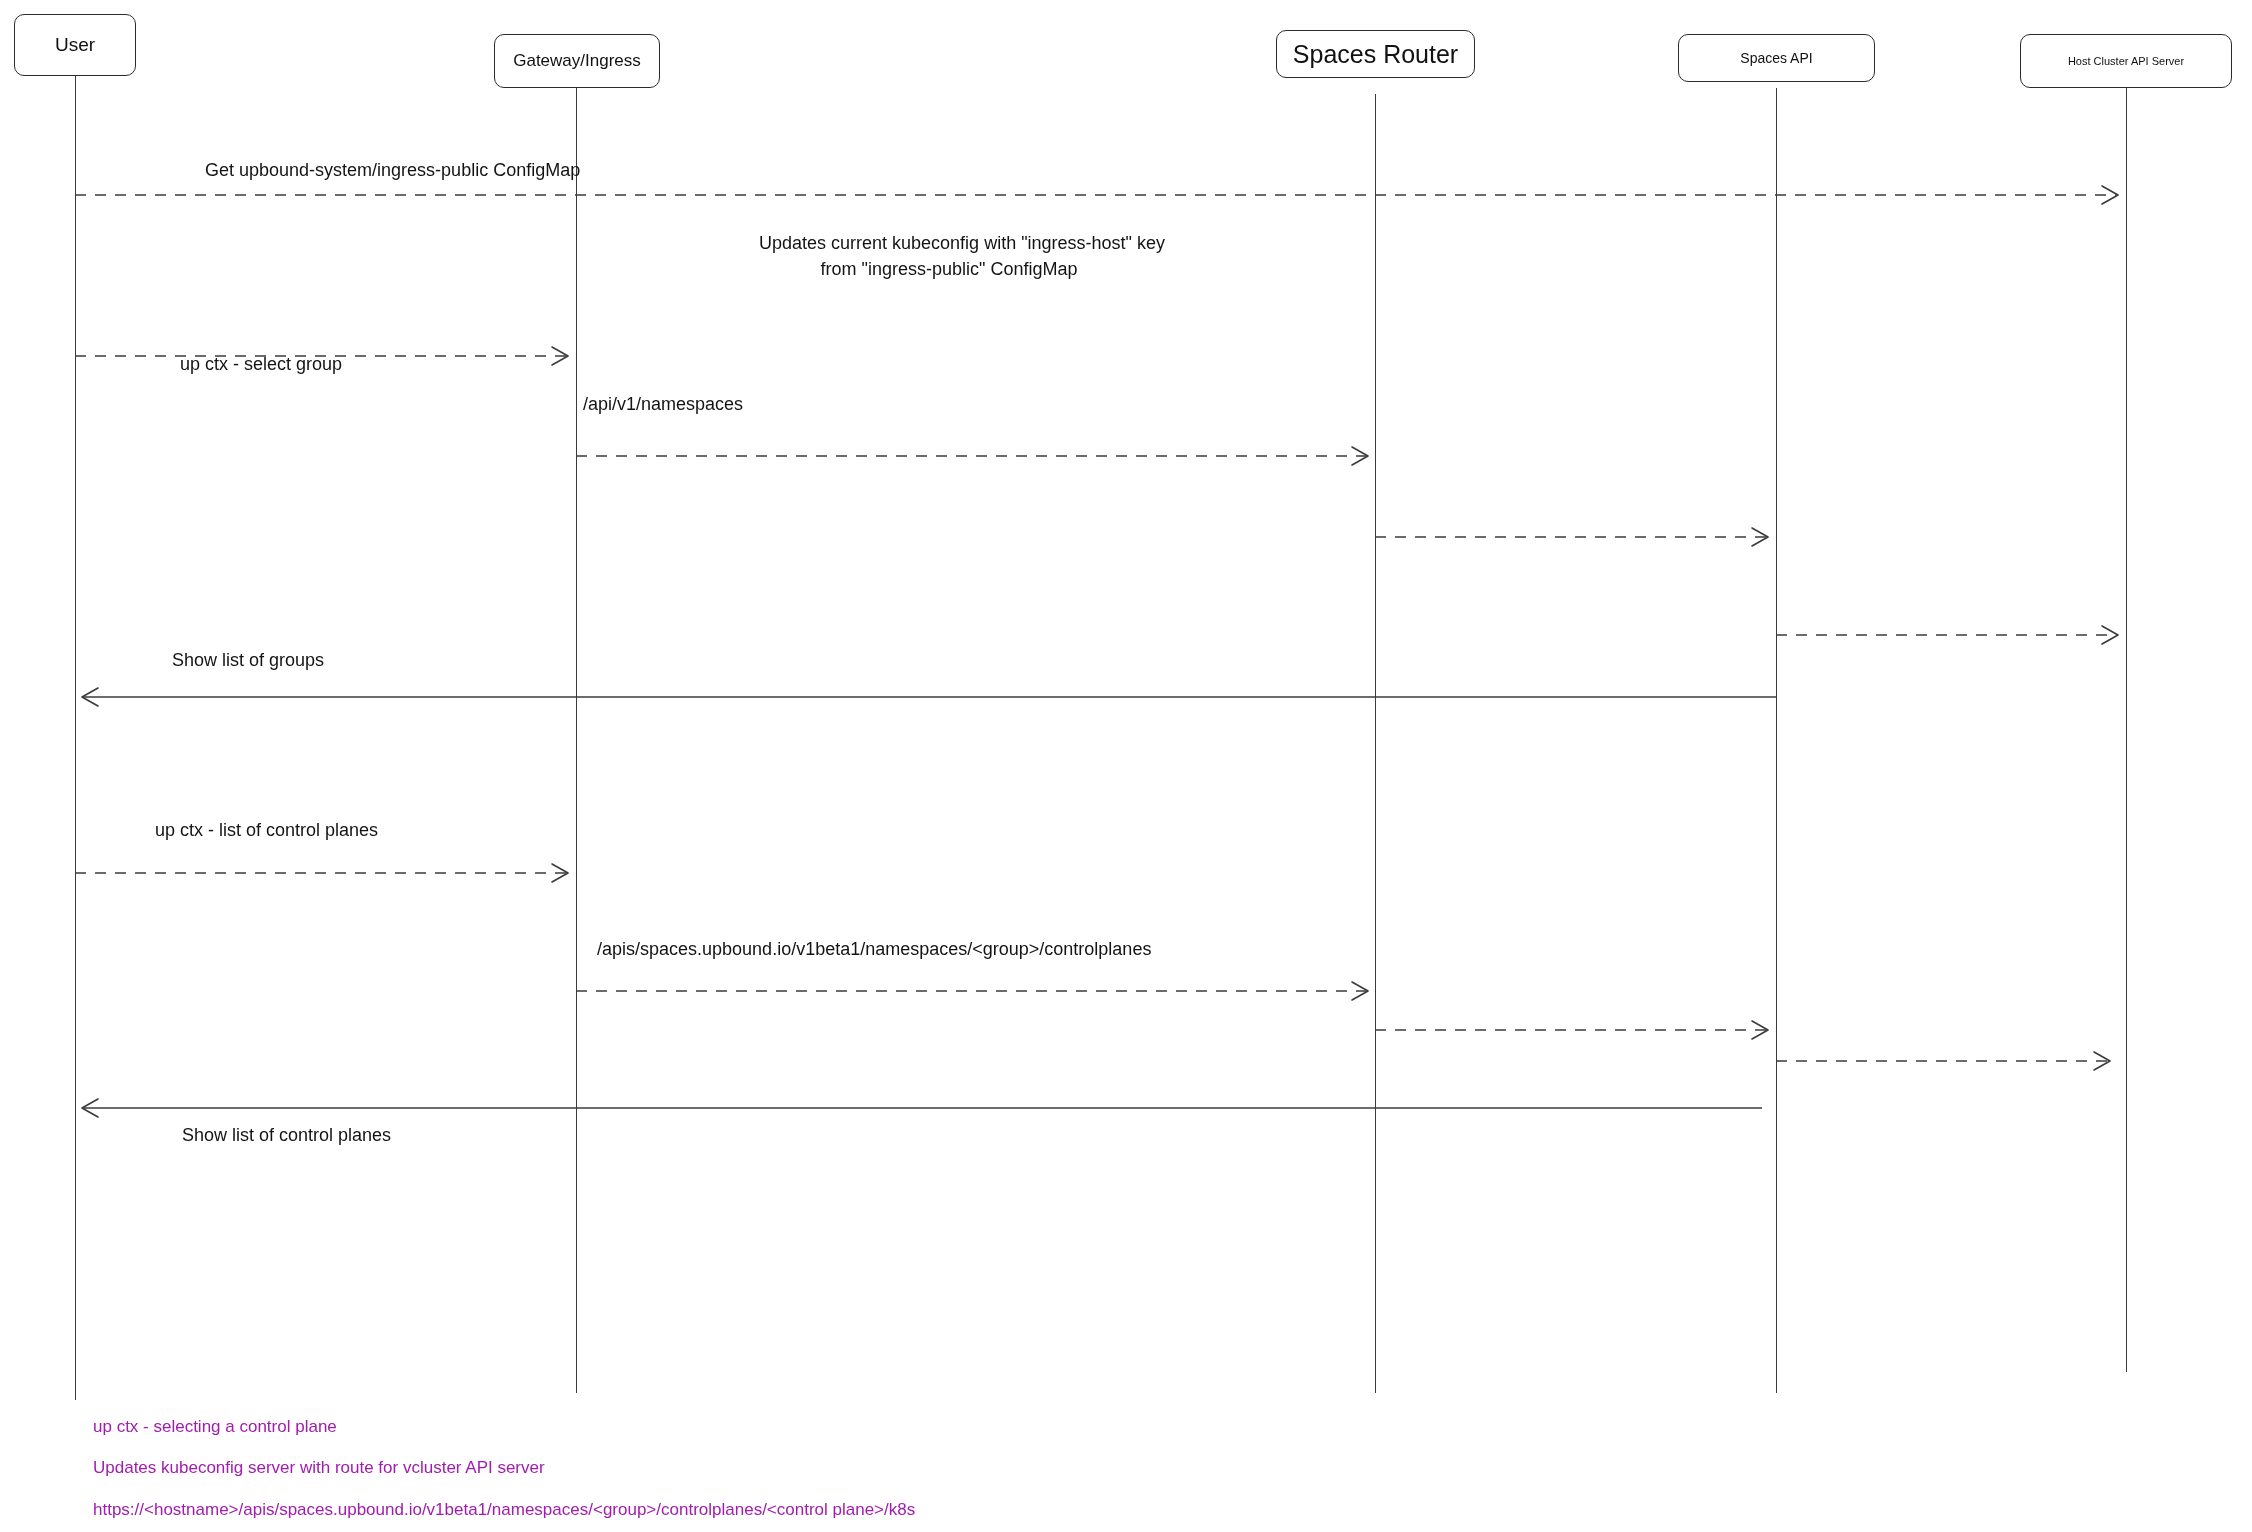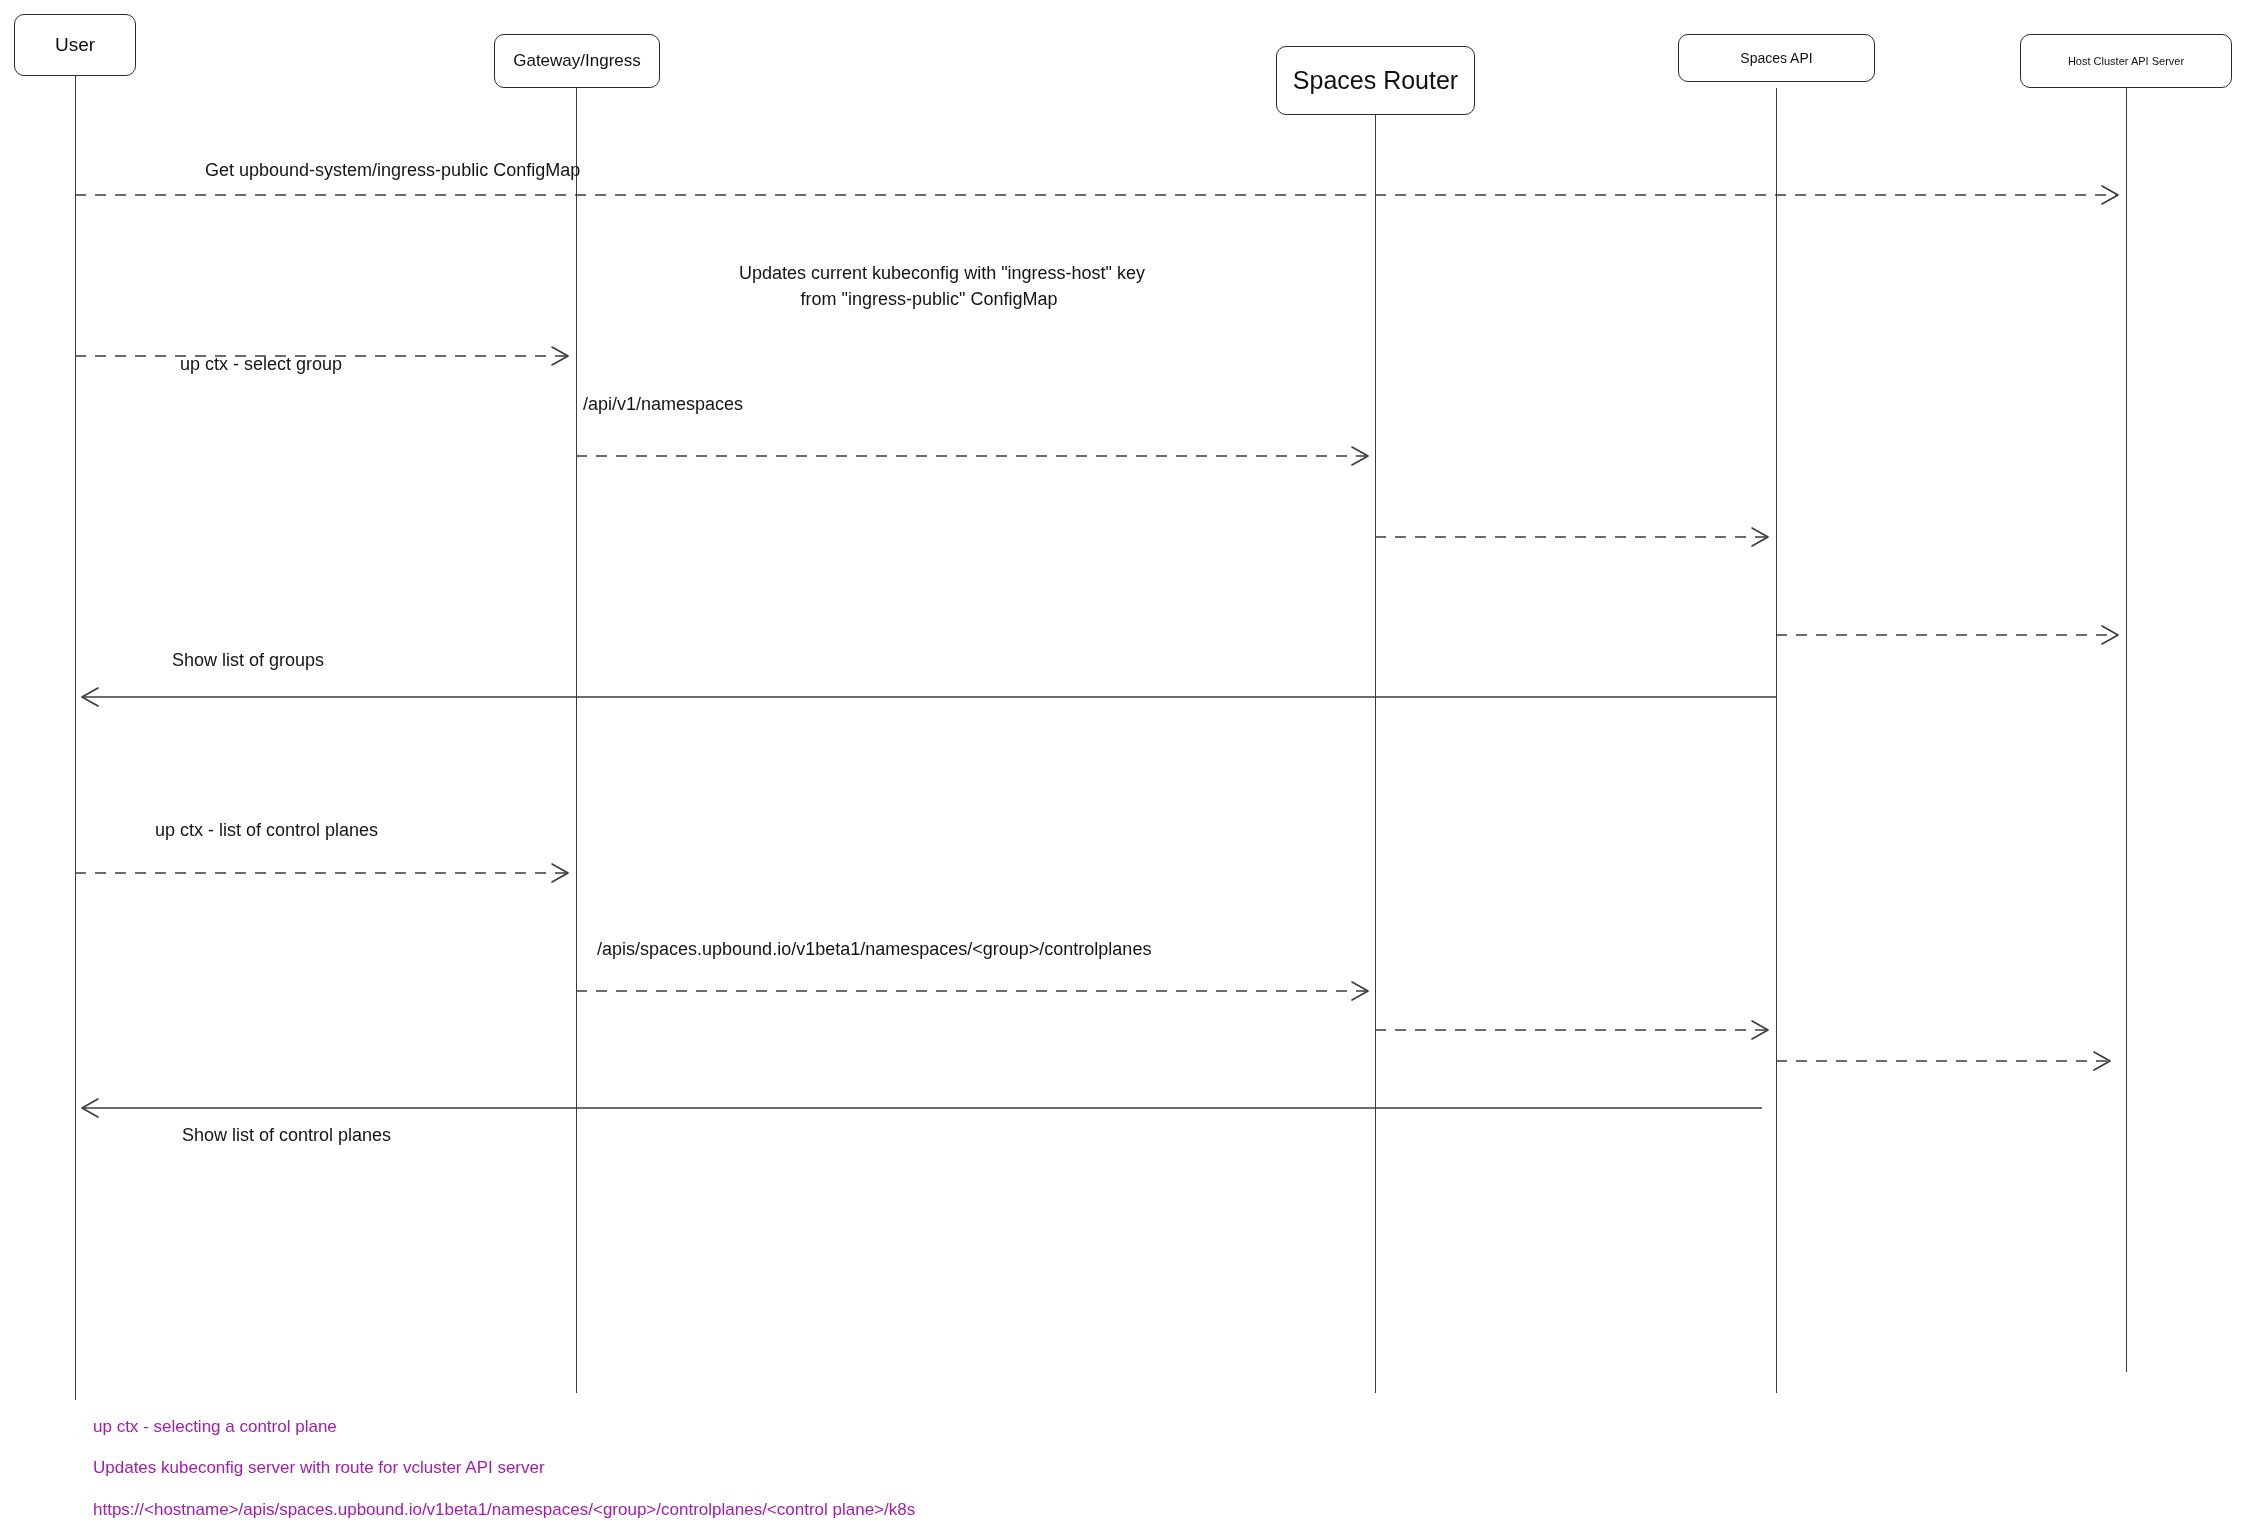--- a/index.html
+++ b/index.html
@@ -125,36 +125,36 @@
     </svg>
 <div class="lifeline-line" style="left: 75px; top: 76px; height: 1324px;"></div>
     <div class="lifeline-box" style="left: 14px; top: 14px; width: 122px; height: 62px; font-size: 19px;">
       <span>User</span>
     </div>
     <div class="lifeline-line" style="left: 576px; top: 88px; height: 1305px;"></div>
     <div class="lifeline-box" style="left: 494px; top: 34px; width: 166px; height: 54px; font-size: 17px;">
       <span>Gateway/Ingress</span>
     </div>
     <div class="lifeline-line" style="left: 1375px; top: 94px; height: 1299px;"></div>
-    <div class="lifeline-box" style="left: 1276px; top: 46px; width: 199px; height: 69px; font-size: 25px;">
+    <div class="lifeline-box" style="left: 1276px; top: 30px; width: 199px; height: 48px; font-size: 25px;">
       <span>Spaces Router</span>
     </div>
     <div class="lifeline-line" style="left: 1776px; top: 88px; height: 1305px;"></div>
     <div class="lifeline-box" style="left: 1678px; top: 34px; width: 197px; height: 48px; font-size: 14px;">
       <span>Spaces API</span>
     </div>
     <div class="lifeline-line" style="left: 2126px; top: 88px; height: 1284px;"></div>
     <div class="lifeline-box" style="left: 2020px; top: 34px; width: 212px; height: 54px; font-size: 11px;">
       <span>Host Cluster API Server</span>
     </div>
     <div class="msg-label" style="left: 193px; top: 158px; margin-left: 12px;">Get upbound-system/ingress-public ConfigMap</div>
     <div class="msg-label" style="left: 180px; top: 312px; margin-top: 40px;">up ctx - select group</div>
     <div class="msg-label" style="left: 583px; top: 392px;">/api/v1/namespaces</div>
     <div class="msg-label" style="left: 172px; top: 648px;">Show list of groups</div>
     <div class="msg-label" style="left: 155px; top: 818px;">up ctx - list of control planes</div>
     <div class="msg-label" style="left: 597px; top: 937px;">/apis/spaces.upbound.io/v1beta1/namespaces/&lt;group&gt;/controlplanes</div>
     <div class="msg-label" style="left: 182px; top: 1123px;">Show list of control planes</div>
-    <div class="note-label" style="left: 739px; top: 230px; width: 380px; margin-top: 30px;">Updates current kubeconfig with "ingress-host" key
+    <div class="note-label" style="left: 759px; top: 230px; width: 380px;">Updates current kubeconfig with "ingress-host" key
 from "ingress-public" ConfigMap</div>
     <div class="footer-label" style="left: 93px; top: 1417px;">up ctx - selecting a control plane</div>
     <div class="footer-label" style="left: 93px; top: 1458px;">Updates kubeconfig server with route for vcluster API server</div>
     <div class="footer-label" style="left: 93px; top: 1500px;">https://&lt;hostname&gt;/apis/spaces.upbound.io/v1beta1/namespaces/&lt;group&gt;/controlplanes/&lt;control plane&gt;/k8s</div>
   </div>
 
 </body></html>

